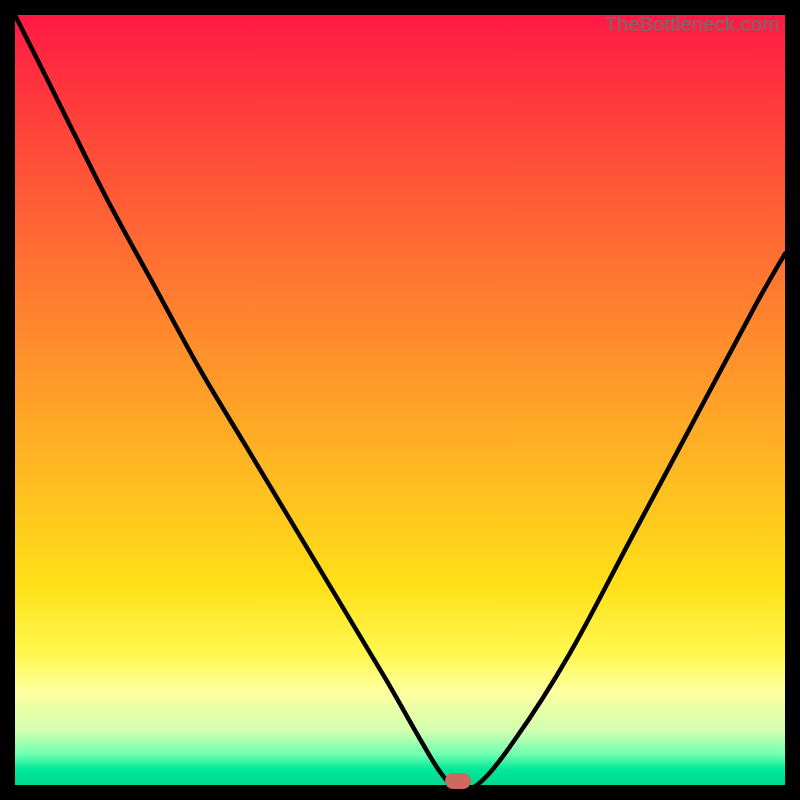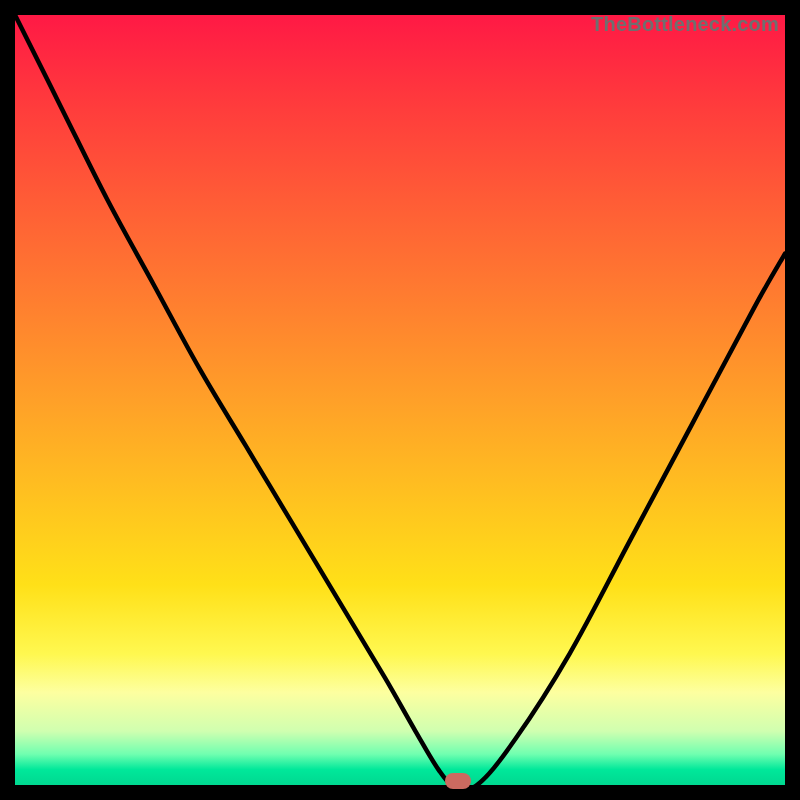--- a/index.html
+++ b/index.html
@@ -38,21 +38,21 @@
       #70ffb0 96%,
       #00e89a 98%,
       #00d890 100%
     );
   }
   .watermark {
     position: absolute;
     top: -2px;
     right: 6px;
     font-size: 20px;
-    font-weight: bold;
+    font-weight: normal;
     color: #6f6f6f;
     letter-spacing: 0.2px;
     text-align: right;
   }
   .curve-svg {
     position: absolute;
     left: 0;
     top: 0;
     width: 770px;
     height: 770px;

